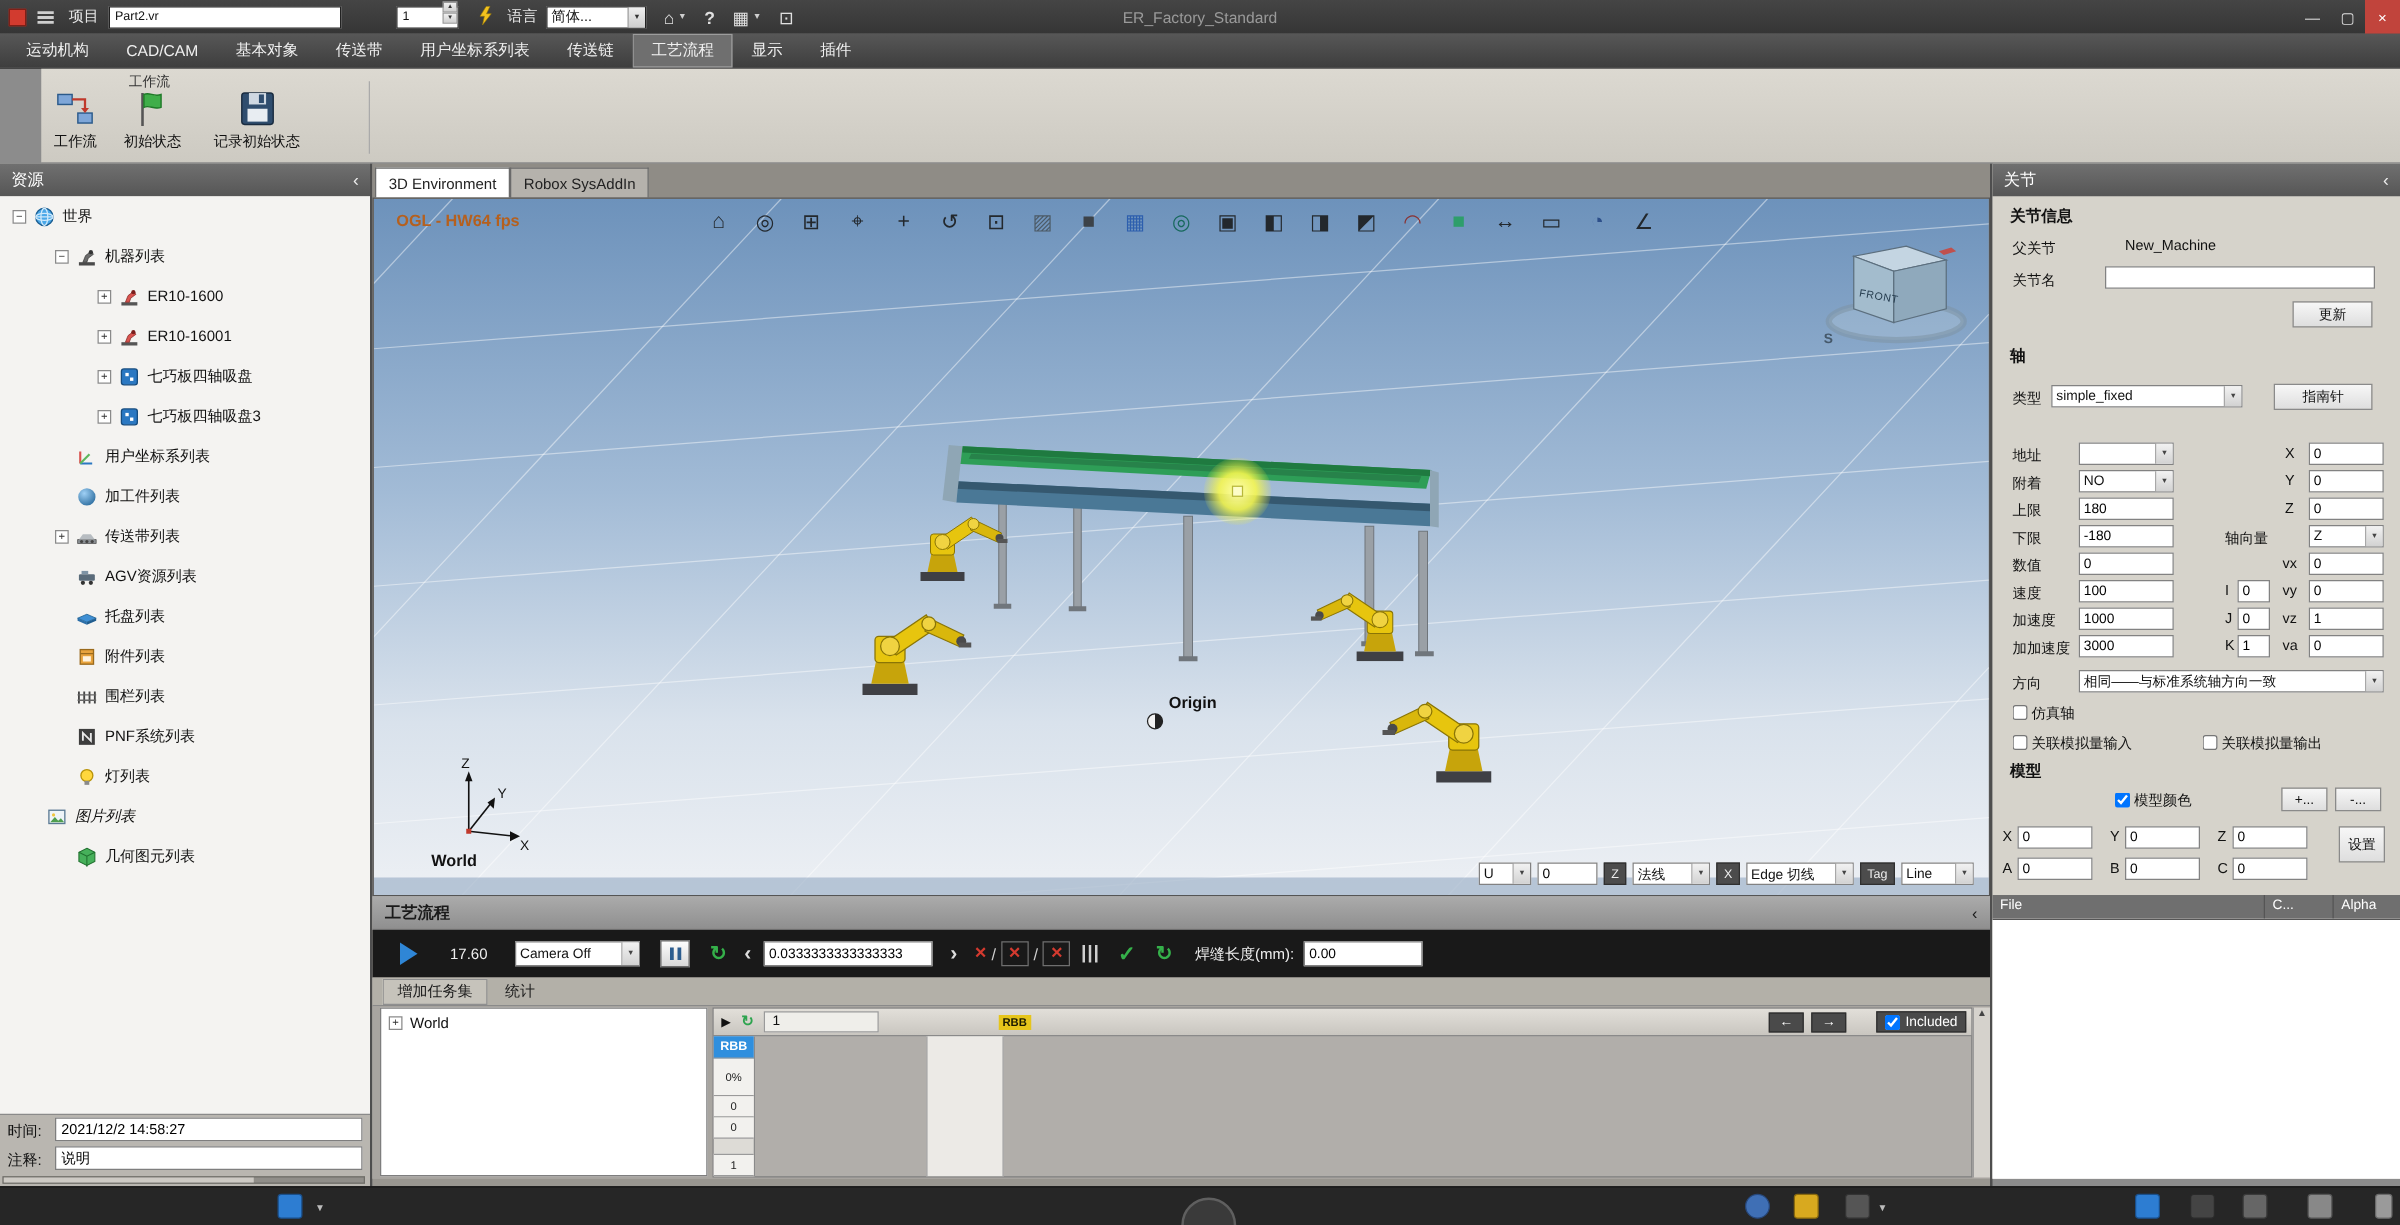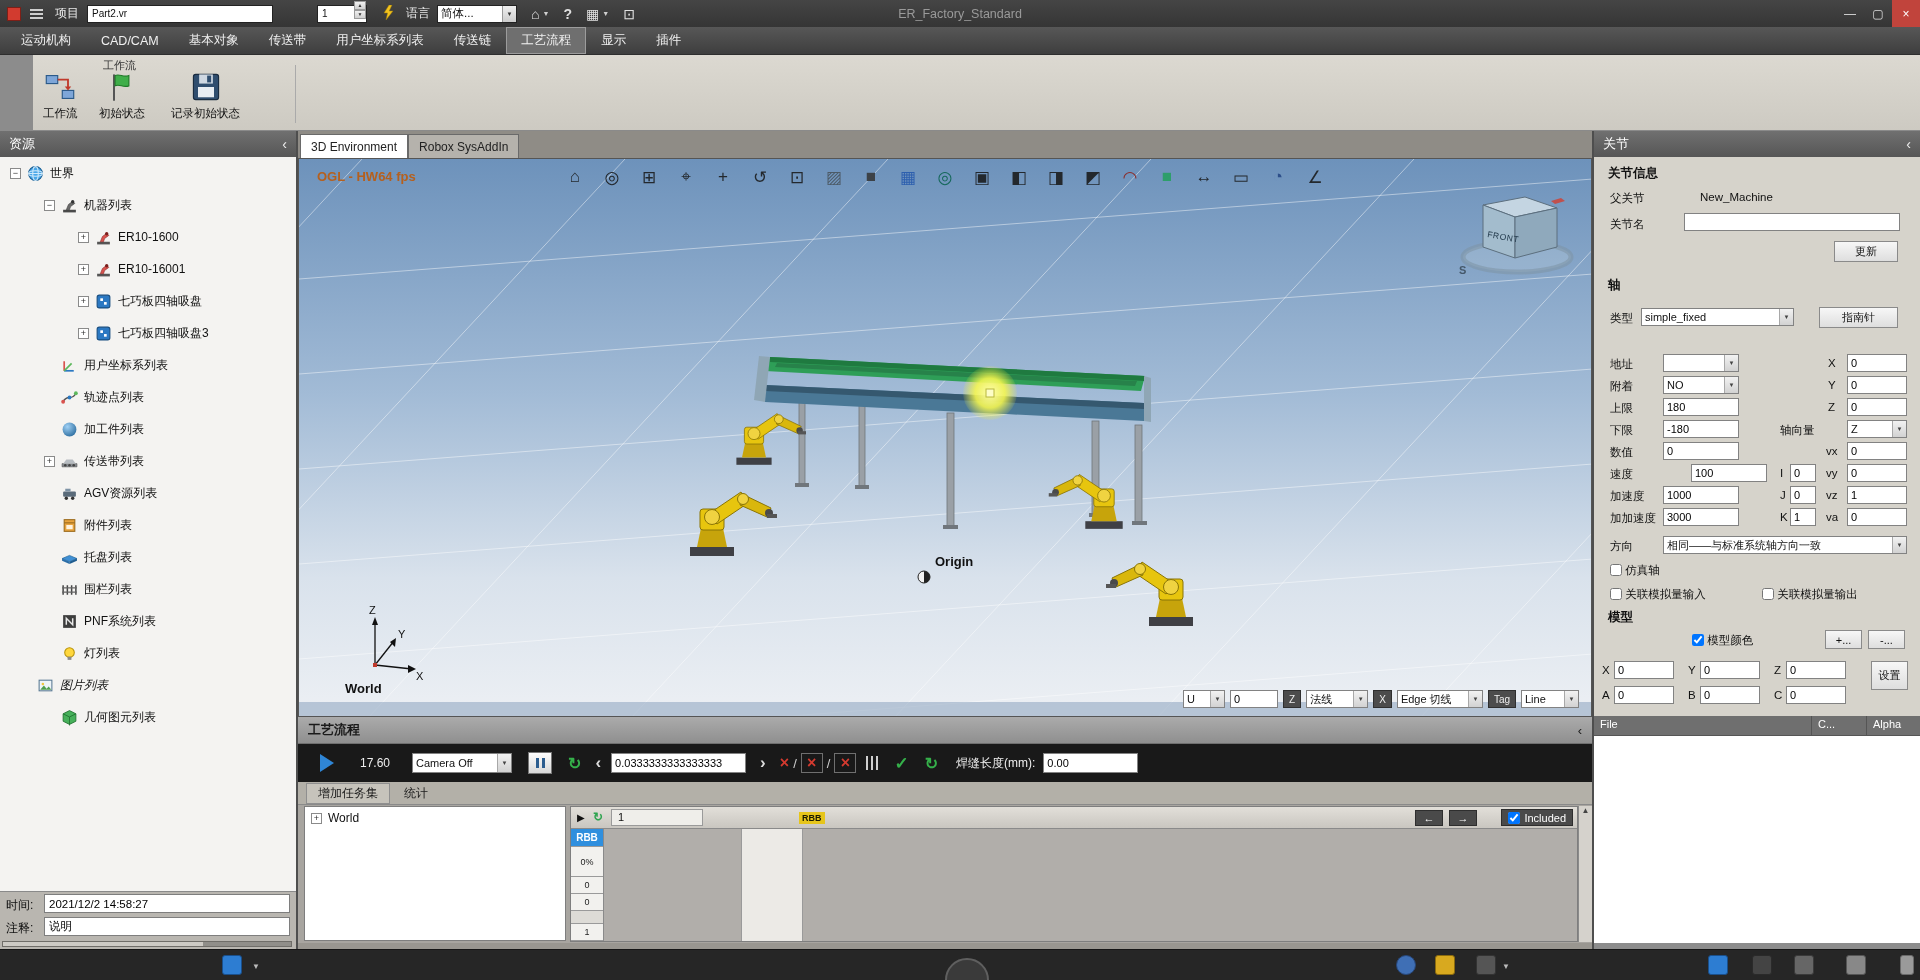--- a/index.html
+++ b/index.html
@@ -299,32 +299,20 @@
               <path d="M3 13L12 13" stroke="#2b78c2" stroke-width="1.6"></path>
               <path d="M3 13L10 6" stroke="#5cb85c" stroke-width="1.6"></path>
             </svg>
           </span>
           <span class="tlabel">用户坐标系列表</span>
         </div>
         <div class="tree-row" style="padding-left: 44px;">
           <span class="exp hidden">+</span>
           <span class="ticon">
             <svg viewBox="0 0 16 16">
-              <path d="M2 12 C6 4 10 12 14 4" stroke="#555" fill="none" stroke-width="1.3"></path>
-              <circle cx="2" cy="12" r="1.8" fill="#d9534f"></circle>
-              <circle cx="8" cy="8" r="1.8" fill="#2b78c2"></circle>
-              <circle cx="14" cy="4" r="1.8" fill="#5cb85c"></circle>
-            </svg>
-          </span>
-          <span class="tlabel">轨迹点列表</span>
-        </div>
-        <div class="tree-row" style="padding-left: 44px;">
-          <span class="exp hidden">+</span>
-          <span class="ticon">
-            <svg viewBox="0 0 16 16">
               <defs>
                 <radialGradient id="sphg" cx="0.35" cy="0.3" r="0.9">
                   <stop offset="0" stop-color="#9fd0f5"></stop>
                   <stop offset="1" stop-color="#1b5e92"></stop>
                 </radialGradient>
               </defs>
               <circle cx="8" cy="8" r="6.5" fill="url(#sphg)"></circle>
             </svg>
           </span>
           <span class="tlabel">加工件列表</span>
@@ -351,37 +339,37 @@
               <circle cx="11" cy="12.5" r="1.6" fill="#333"></circle>
               <rect x="4" y="3.5" width="5" height="2.5" fill="#7e93a5"></rect>
             </svg>
           </span>
           <span class="tlabel">AGV资源列表</span>
         </div>
         <div class="tree-row" style="padding-left: 44px;">
           <span class="exp hidden">+</span>
           <span class="ticon">
             <svg viewBox="0 0 16 16">
+              <path d="M1 9l7-3 7 3-7 3z" fill="#3f8fd4" stroke="#1b5e92" stroke-width="0.6"></path>
+              <path d="M1 9v2l7 3v-2z" fill="#2b6ea8"></path>
+              <path d="M15 9v2l-7 3v-2z" fill="#1f5c8f"></path>
+            </svg>
+          </span>
+          <span class="tlabel">托盘列表</span>
+        </div>
+        <div class="tree-row" style="padding-left: 44px;">
+          <span class="exp hidden">+</span>
+          <span class="ticon">
+            <svg viewBox="0 0 16 16">
               <rect x="3" y="2.5" width="10" height="11" fill="#e8a33d" stroke="#9a6a1c"></rect>
               <path d="M3 5.5h10" stroke="#9a6a1c"></path>
               <rect x="5" y="7.5" width="6" height="4" fill="#fff3df"></rect>
             </svg>
           </span>
           <span class="tlabel">附件列表</span>
-        </div>
-        <div class="tree-row" style="padding-left: 44px;">
-          <span class="exp hidden">+</span>
-          <span class="ticon">
-            <svg viewBox="0 0 16 16">
-              <path d="M1 9l7-3 7 3-7 3z" fill="#3f8fd4" stroke="#1b5e92" stroke-width="0.6"></path>
-              <path d="M1 9v2l7 3v-2z" fill="#2b6ea8"></path>
-              <path d="M15 9v2l-7 3v-2z" fill="#1f5c8f"></path>
-            </svg>
-          </span>
-          <span class="tlabel">托盘列表</span>
         </div>
         <div class="tree-row" style="padding-left: 44px;">
           <span class="exp hidden">+</span>
           <span class="ticon">
             <svg viewBox="0 0 16 16">
               <path d="M2 4v9M6 4v9M10 4v9M14 4v9" stroke="#444" stroke-width="1.4"></path>
               <path d="M1 6.5h14M1 10.5h14" stroke="#666" stroke-width="1.1"></path>
             </svg>
           </span>
           <span class="tlabel">围栏列表</span>
@@ -737,21 +725,21 @@
       <span class="cv">Z</span>
       <span class="ca">▼</span>
     </div>
 
     <span class="jl" style="left:16px;top:314px;">数值</span>
     <input class="fld abs" style="left: 69px; top: 311px; width: 76px;" value="0">
     <span class="jl" style="left:232px;top:314px;">vx</span>
     <input class="fld abs" style="left: 253px; top: 311px; width: 60px;" value="0">
 
     <span class="jl" style="left:16px;top:336px;">速度</span>
-    <input class="fld abs" style="left: 69px; top: 333px; width: 76px; margin-left: 28px;" value="100">
+    <input class="fld abs" style="left: 69px; top: 333px; width: 76px;" value="100">
     <span class="jl" style="left:186px;top:336px;">I</span>
     <input class="fld abs" style="left: 196px; top: 333px; width: 26px;" value="0">
     <span class="jl" style="left:232px;top:336px;">vy</span>
     <input class="fld abs" style="left: 253px; top: 333px; width: 60px;" value="0">
 
     <span class="jl" style="left:16px;top:358px;">加速度</span>
     <input class="fld abs" style="left: 69px; top: 355px; width: 76px;" value="1000">
     <span class="jl" style="left:186px;top:358px;">J</span>
     <input class="fld abs" style="left: 196px; top: 355px; width: 26px;" value="0">
     <span class="jl" style="left:232px;top:358px;">vz</span>

